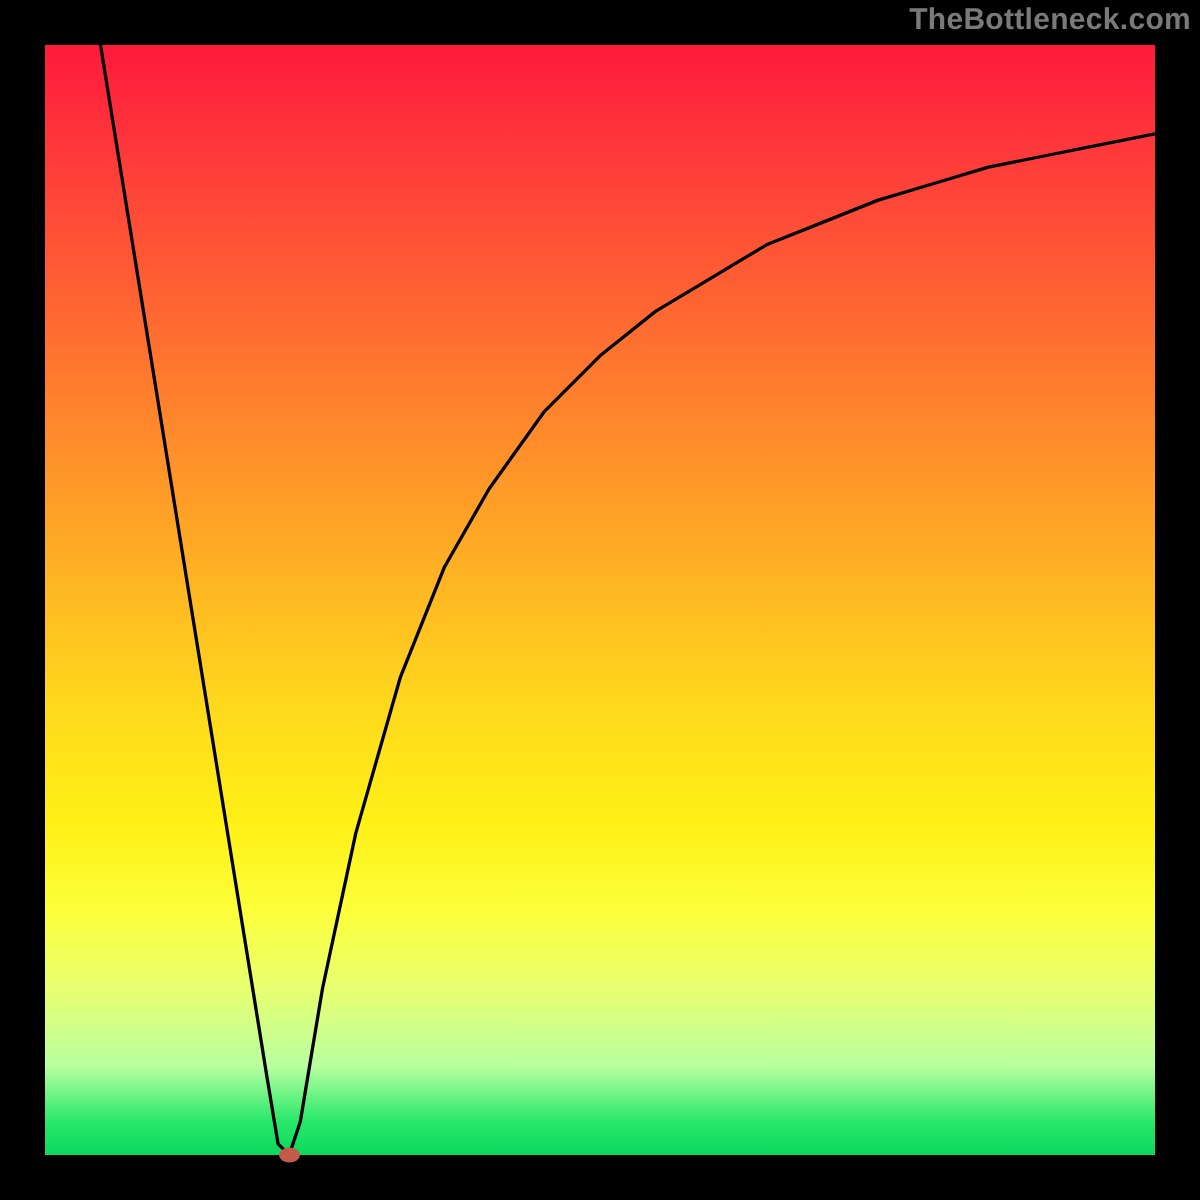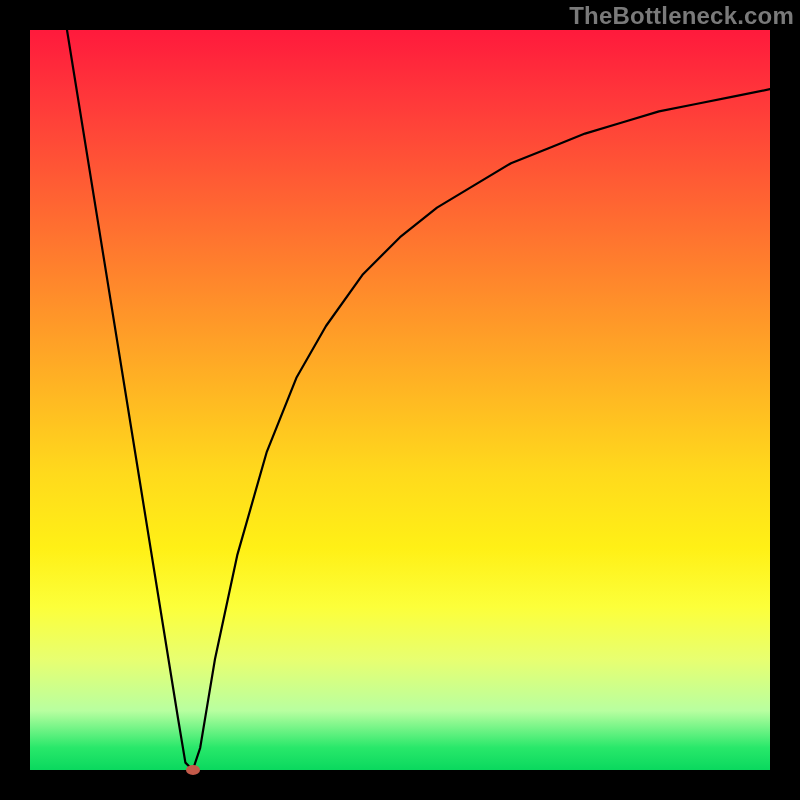--- a/index.html
+++ b/index.html
@@ -42,21 +42,21 @@
     height: 10px;
     border-radius: 50%;
     background: #c45a4a;
     transform: translate(-50%, -50%);
   }
   .watermark {
     position: absolute;
     top: 2px;
     right: 6px;
     font-family: Arial, Helvetica, sans-serif;
-    font-size: 24px;
+    font-size: 20px;
     font-weight: bold;
     color: #7a7a7a;
     letter-spacing: 0.2px;
   }
 </style>
 </head>
 <body>
 <div class="frame">
 
   <div class="watermark">TheBottleneck.com</div>

